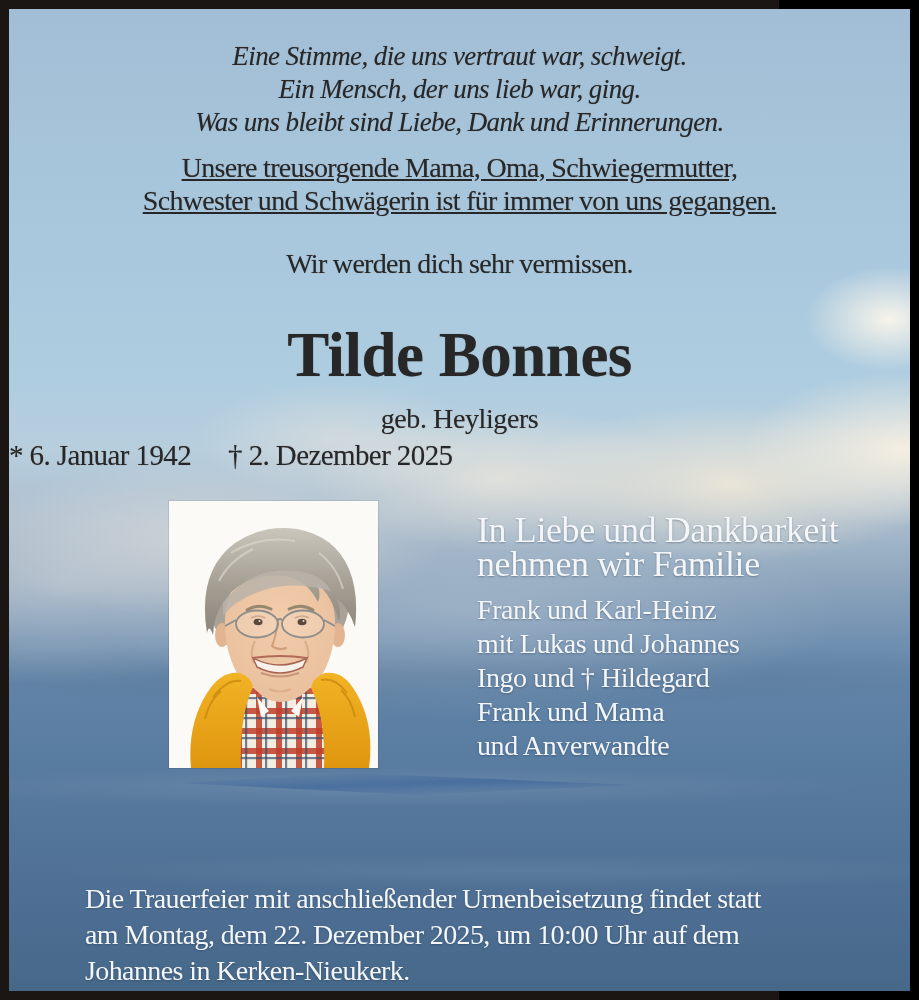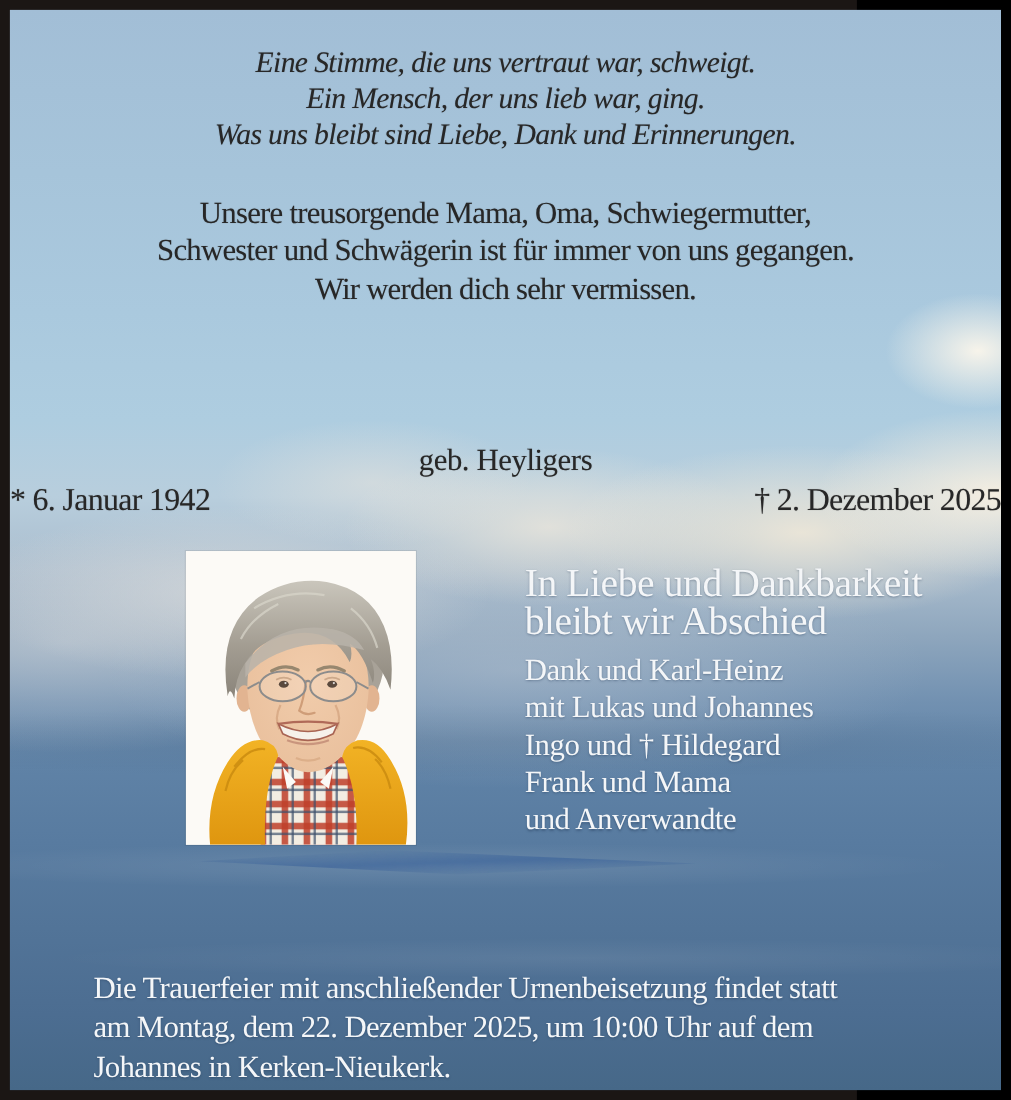--- a/index.html
+++ b/index.html
@@ -37,25 +37,25 @@
         #a2bed6 0%, #a6c4da 15%, #aac9de 28%, #aecde0 38%,
         #b8cedd 45%, #a9bccd 52%, #8ea6bd 58%, #7291b1 64%,
         #5f82a6 70%, #587ba0 77%, #527498 85%, #4c6d91 93%, #466888 100%);
   }
   .abs{position:absolute;}
   .center{left:0;right:0;text-align:center;}
   .dark{color:#272727;text-shadow:0 0 1px rgba(45,45,45,0.35);}
   .light{color:#f4f6f8;text-shadow:0 1px 2px rgba(20,40,70,0.35);}
 
   .epigraph{top:31px;font-style:italic;font-size:27px;line-height:33px;letter-spacing:-0.6px;}
-  .intro{top:169px;font-size:28px;line-height:33px;letter-spacing:-0.7px;}
+  .intro{top:142px;font-size:28px;line-height:33px;letter-spacing:-0.7px;text-decoration:underline;}
   .vermissen{top:239px;font-size:28px;letter-spacing:-0.7px;}
   .name{top:312px;font-size:63px;line-height:68px;font-weight:bold;letter-spacing:-0.5px;margin:0;}
   .maiden{top:394px;font-size:28px;letter-spacing:-0.4px;}
-  .dates{top:430px;font-size:29px;letter-spacing:-0.6px;display:flex;justify-content:space-between;gap:37px;}
+  .dates{top:430px;font-size:29px;letter-spacing:-0.6px;display:flex;justify-content:flex-start;gap:37px;}
 
   .photo{
     left:160px;top:492px;width:209px;height:267px;
     box-shadow:0 0 0 1px rgba(0,0,0,0.08);
     background:#fcfaf6;
   }
   .photo svg{display:block;width:209px;height:267px;}
   .reflection{
     left:172px;top:764px;width:452px;height:22px;
     background:linear-gradient(178deg, rgba(40,85,150,0) 15%, rgba(36,80,148,0.42) 50%, rgba(40,85,150,0) 85%);
@@ -80,20 +80,21 @@
       <div>Was uns bleibt sind Liebe, Dank und Erinnerungen.</div>
     </div>
 
     <div class="abs center intro dark">
       <div>Unsere treusorgende Mama, Oma, Schwiegermutter,</div>
       <div>Schwester und Schwägerin ist für immer von uns gegangen.</div>
     </div>
 
     <div class="abs center vermissen dark">Wir werden dich sehr vermissen.</div>
 
+    <h1 class="abs center name dark">Tilde Bonnes</h1>
 
     <div class="abs center maiden dark">geb. Heyligers</div>
 
     <div class="abs center dates dark">
       <span>* 6. Januar 1942</span>
       <span>† 2. Dezember 2025</span>
     </div>
 
     <div class="abs photo">
       <svg viewBox="0 0 209 267" xmlns="http://www.w3.org/2000/svg">
@@ -172,25 +173,25 @@
         <path d="M22,267 Q18,224 38,192 Q52,170 70,172 Q82,175 84,186 Q70,216 72,267 Z" fill="url(#jackG)"></path>
         <path d="M200,267 Q206,222 186,190 Q174,169 156,172 Q144,176 142,187 Q157,218 155,267 Z" fill="url(#jackG)"></path>
         <path d="M44,196 Q58,178 72,180 M36,218 Q40,200 52,190 M178,192 Q166,176 152,179 M186,216 Q182,198 172,189" stroke="#c8890f" stroke-width="2" fill="none" opacity="0.8"></path>
       </svg>
     </div>
 
     <div class="abs reflection"></div>
 
     <div class="abs farewell light">
       <div>In Liebe und Dankbarkeit</div>
-      <div>bleibt wir Abschied</div>
+      <div>nehmen wir Familie</div>
     </div>
 
     <div class="abs mourners light">
-      <div>Dank und Karl-Heinz</div>
+      <div>Frank und Karl-Heinz</div>
       <div>mit Lukas und Johannes</div>
       <div>Ingo und † Hildegard</div>
       <div>Frank und Mama</div>
       <div>und Anverwandte</div>
     </div>
 
 
     <div class="abs ceremony light">
       <div>Die Trauerfeier mit anschließender Urnenbeisetzung findet statt</div>
       <div>am Montag, dem 22. Dezember 2025, um 10:00 Uhr auf dem</div>

